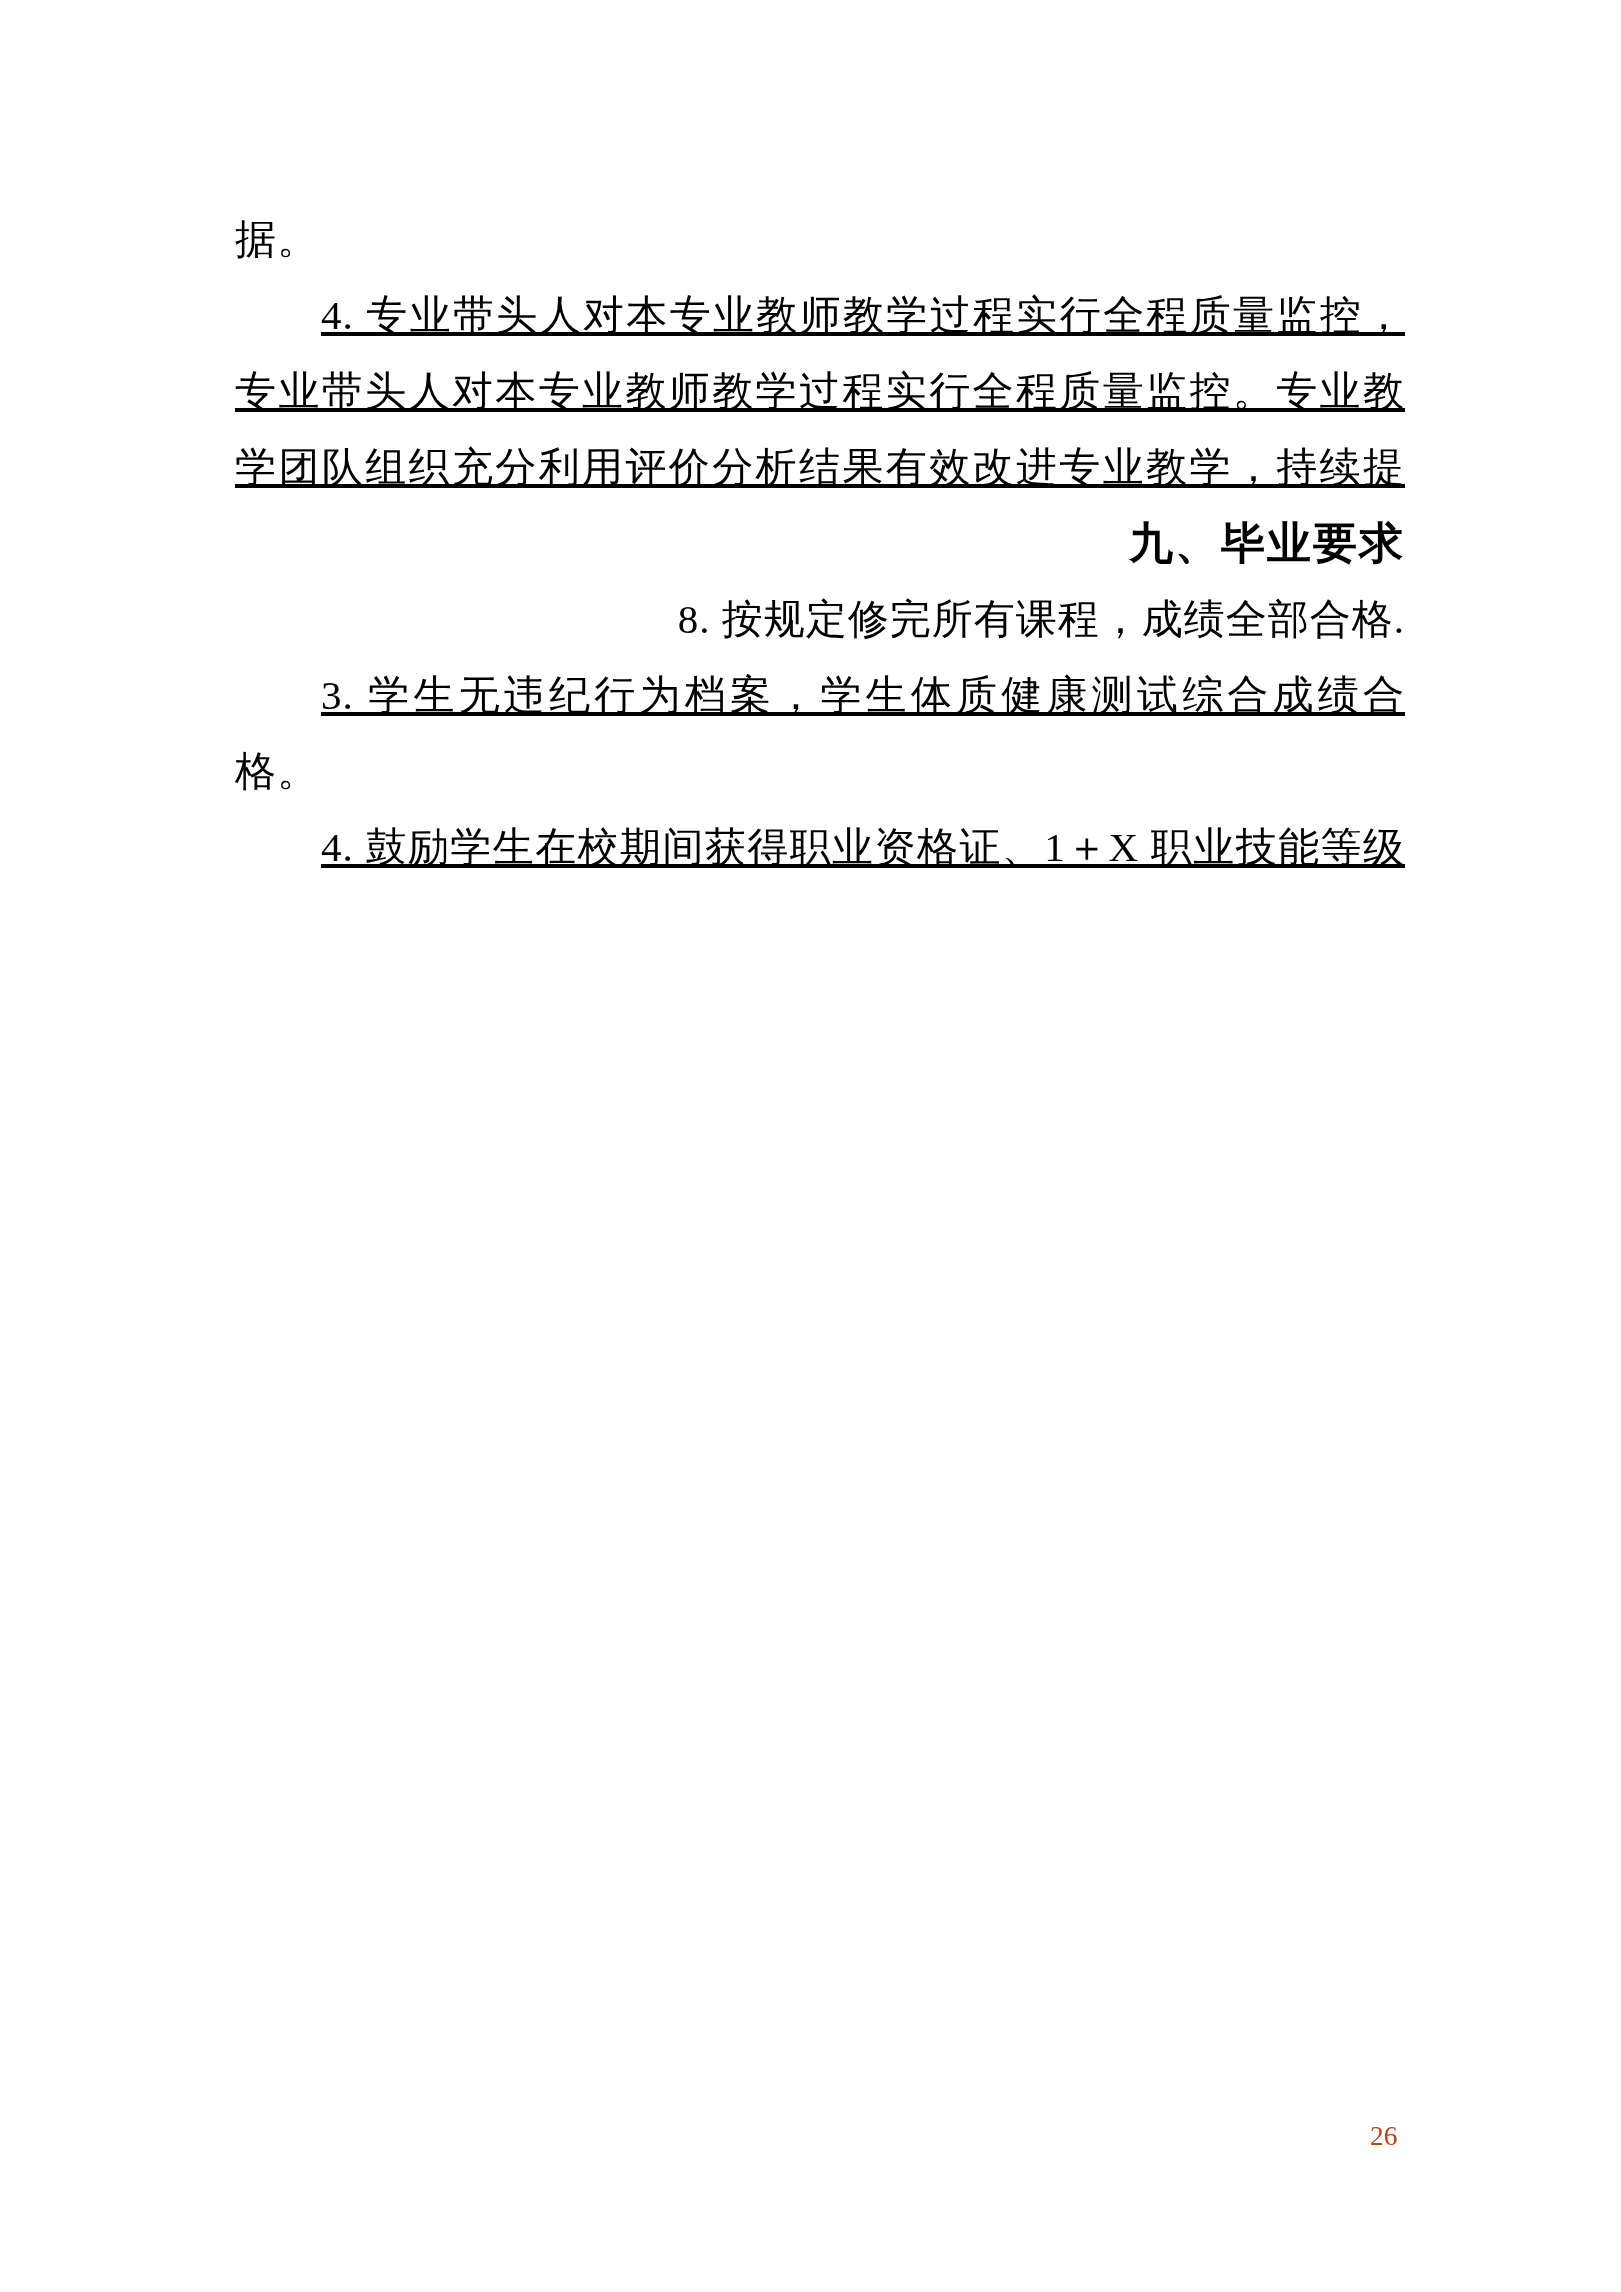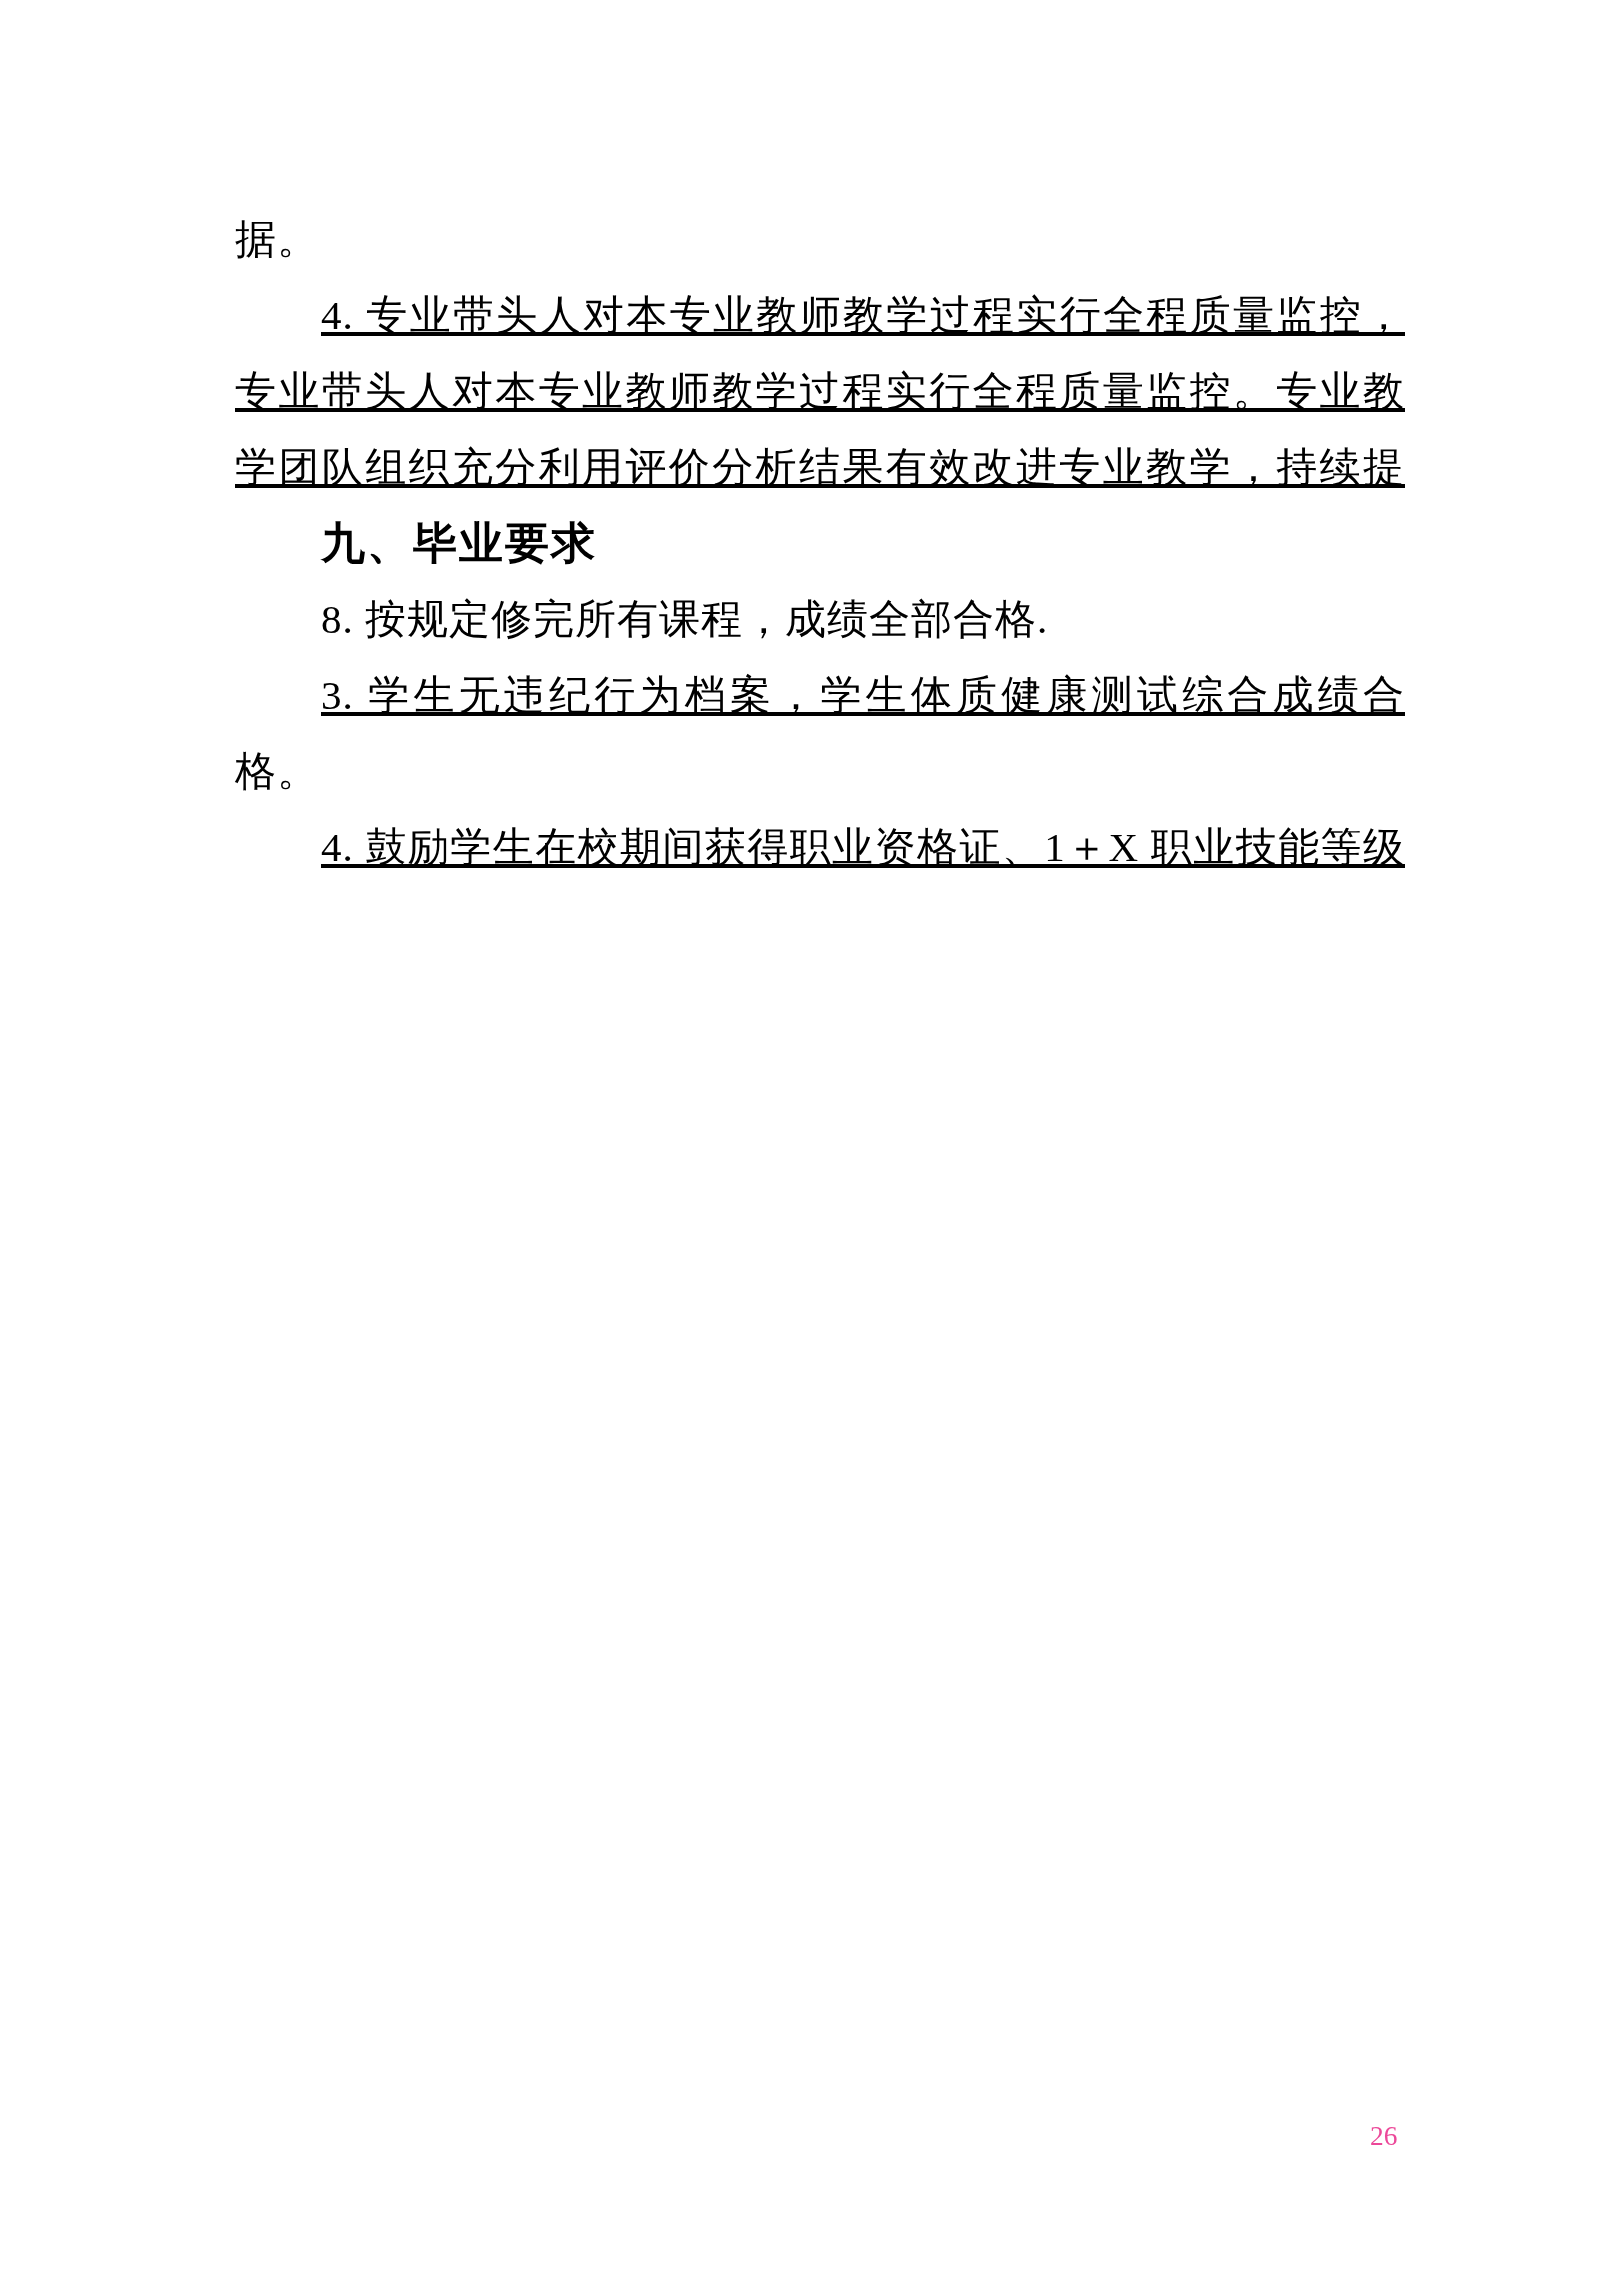--- a/index.html
+++ b/index.html
@@ -29,34 +29,35 @@
     color: #000000;
     letter-spacing: 1px;
   }
   .line.justify {
     text-align: justify;
     text-align-last: justify;
     text-decoration: underline;
   }
   .line.indent {
     text-indent: 86px;
+    text-align: right;
   }
   .line.heading {
     font-family: "Liberation Sans", sans-serif;
     font-weight: 700;
     font-size: 44px;
     letter-spacing: 2px;
   }
   .page-number {
     position: absolute;
     left: 1370px;
     top: 2121px;
     font-family: "Liberation Serif", serif;
     font-size: 27.4px;
-    color: #ec4899;
+    color: #c2410c;
   }
 </style>
 </head>
 <body>
 
 <div class="page">
   <div class="content">
     <div class="line">据。</div>
     <div class="line indent justify">4. 专业带头人对本专业教师教学过程实行全程质量监控，</div>
     <div class="line justify">专业带头人对本专业教师教学过程实行全程质量监控。专业教</div>

